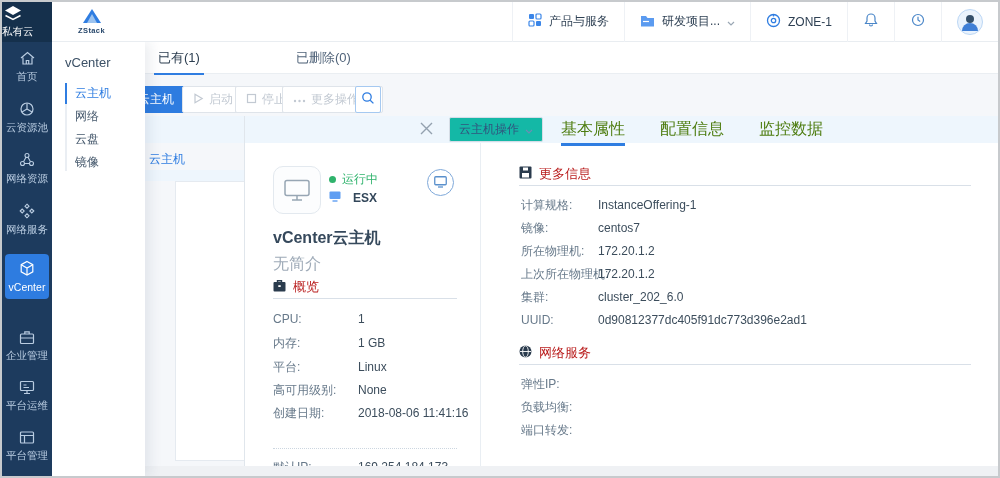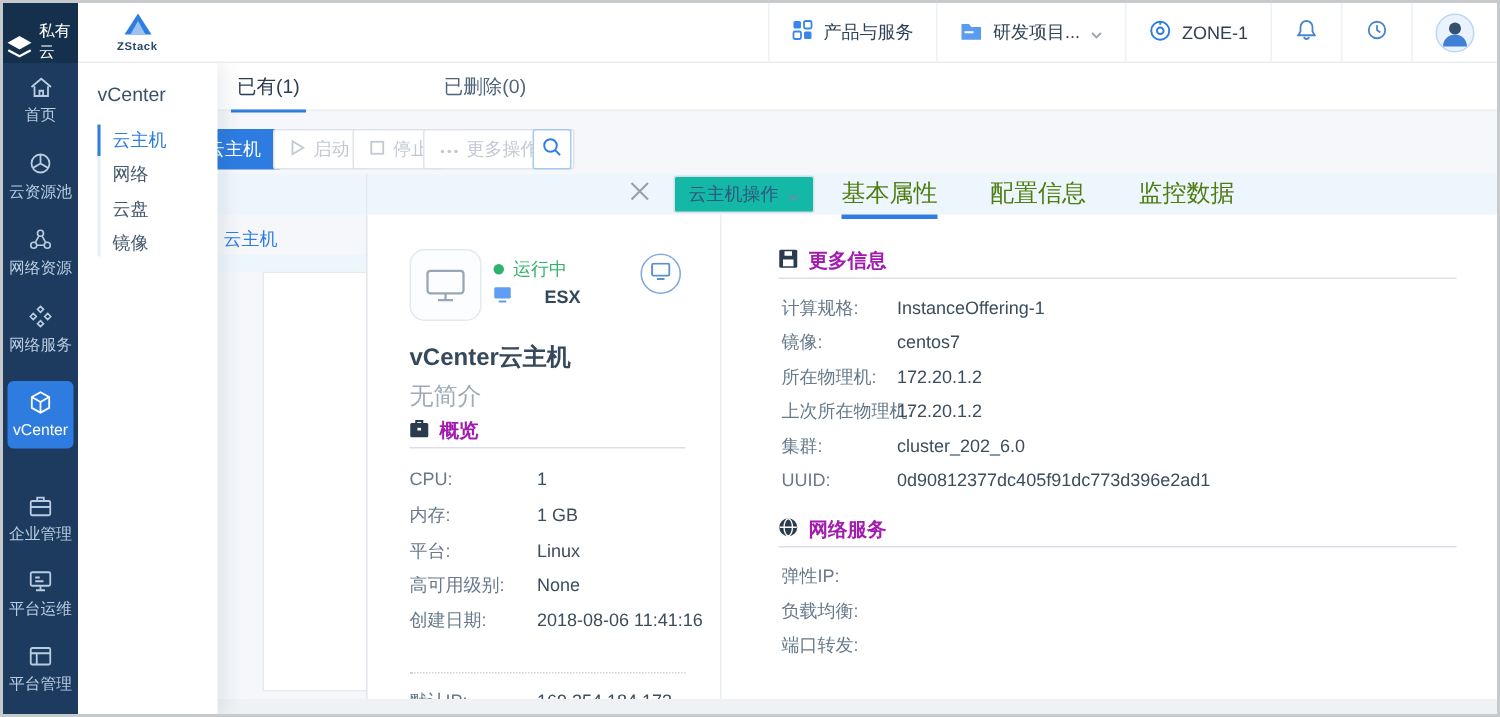--- a/index.html
+++ b/index.html
@@ -1,21 +1,21 @@
 <!DOCTYPE html>
 <html><head>
 <meta charset="utf-8">
 <style>
   *{margin:0;padding:0;box-sizing:border-box}
   html,body{width:1000px;height:478px;font-family:"Liberation Sans","DejaVu Sans",sans-serif;background:#fff}
   .app{position:absolute;inset:0;width:1000px;height:478px;border:2px solid #c7cacd;background:#f5f7fa;overflow:hidden}
 
   
   .sidebar{position:absolute;left:0;top:0;bottom:0;width:50px;background:#1d3b5e;z-index:50}
-  .brand{height:40px;background:#15304c;display:flex;align-items:flex-end;justify-content:center;gap:2px;color:#fff;font-size:10.5px;cursor:pointer}
+  .brand{height:40px;background:#15304c;display:flex;flex-direction:column;align-items:flex-start;justify-content:center;gap:2px;color:#fff;font-size:10.5px;cursor:pointer}
   .nav{padding-top:8px;display:flex;flex-direction:column;align-items:stretch}
   .nav-item{display:flex;flex-direction:column;align-items:center;gap:4px;margin-bottom:17px;color:#b9cce1;font-size:10.5px;cursor:pointer}
   .nav-item svg{display:block}
   .nav-item.active{background:#2e7ce0;color:#fff;margin-left:3px;margin-right:3px;border-radius:4px;padding:6px 0}
 
   
   .topbar{position:absolute;left:50px;right:0;top:0;height:40px;background:#fff;border-bottom:1px solid #e9edf1;display:flex;align-items:center;z-index:45}
   .logo{margin-left:26px;display:flex;flex-direction:column;align-items:center;gap:1px;cursor:pointer}
   .logo-text{font-size:7.5px;font-weight:bold;color:#27476b;letter-spacing:.4px}
   .topbar .spacer{flex:1}
@@ -52,25 +52,25 @@
   .pactions{position:absolute;left:204px;top:1px;height:25px;background:#14b8a6;border:1px solid #d6dde6;border-radius:2px;font-size:12px;color:#31557e;display:flex;align-items:center;gap:6px;padding:0 9px;cursor:pointer}
   .ptabs{position:absolute;left:316px;top:0;height:27px;display:flex;gap:35px}
   .ptab{display:flex;align-items:center;height:27px;font-size:16px;color:#4d7c0f;position:relative;cursor:pointer}
   .ptab.active::after{content:'';position:absolute;left:0;right:0;bottom:-3px;height:3px;background:#2f7de1}
   .pbody{position:absolute;left:0;right:0;top:27px;bottom:0}
   .coldiv{position:absolute;left:235px;top:0;bottom:0;width:1px;background:#e9eef3}
 
   .vm-icon{position:absolute;left:28px;top:23px;width:48px;height:48px;border:1px solid #e3e9ef;border-radius:10px;background:#fcfdfe;display:flex;align-items:center;justify-content:center}
   .status{position:absolute;left:84px;top:28px;display:flex;align-items:center;gap:6px;font-size:12px;color:#2fb36c}
   .dot{width:7px;height:7px;border-radius:50%;background:#2fb36c}
-  .hyper{position:absolute;left:84px;top:48px;display:flex;align-items:center;gap:22px;font-size:12px;color:#33475a;font-weight:bold}
+  .hyper{position:absolute;left:84px;top:48px;display:flex;align-items:center;gap:12px;font-size:12px;color:#33475a;font-weight:bold}
   .console-btn{position:absolute;left:182px;top:26px;width:27px;height:27px;border:1.5px solid #7fa9da;border-radius:50%;display:flex;align-items:center;justify-content:center;cursor:pointer;background:#fff}
   .vm-name{position:absolute;left:28px;top:85px;font-size:16px;color:#36495c;font-weight:700}
   .vm-desc{position:absolute;left:28px;top:111px;font-size:16px;color:#9fabb8}
-  .sec-h{position:absolute;display:flex;align-items:center;gap:7px;font-size:13px;color:#a21caf;font-weight:bold}
+  .sec-h{position:absolute;display:flex;align-items:center;gap:7px;font-size:13px;color:#b91c1c;font-weight:normal}
   .sec-line{position:absolute;height:1px;background:#d9e0e8}
   .kv{position:absolute;font-size:12px;height:14px;line-height:14px}
   .kv .k{position:absolute;left:0;color:#67798a;white-space:nowrap}
   .kv .v{position:absolute;color:#3c4d5c;white-space:nowrap}
   .kv.l{left:28px;width:200px}
   .kv.l .v{left:85px}
   .kv.r{left:276px;width:460px}
   .kv.r .v{left:77px}
   .dotline{position:absolute;left:28px;top:283px;width:184px;border-top:1px dotted #ccd6e0}
 

